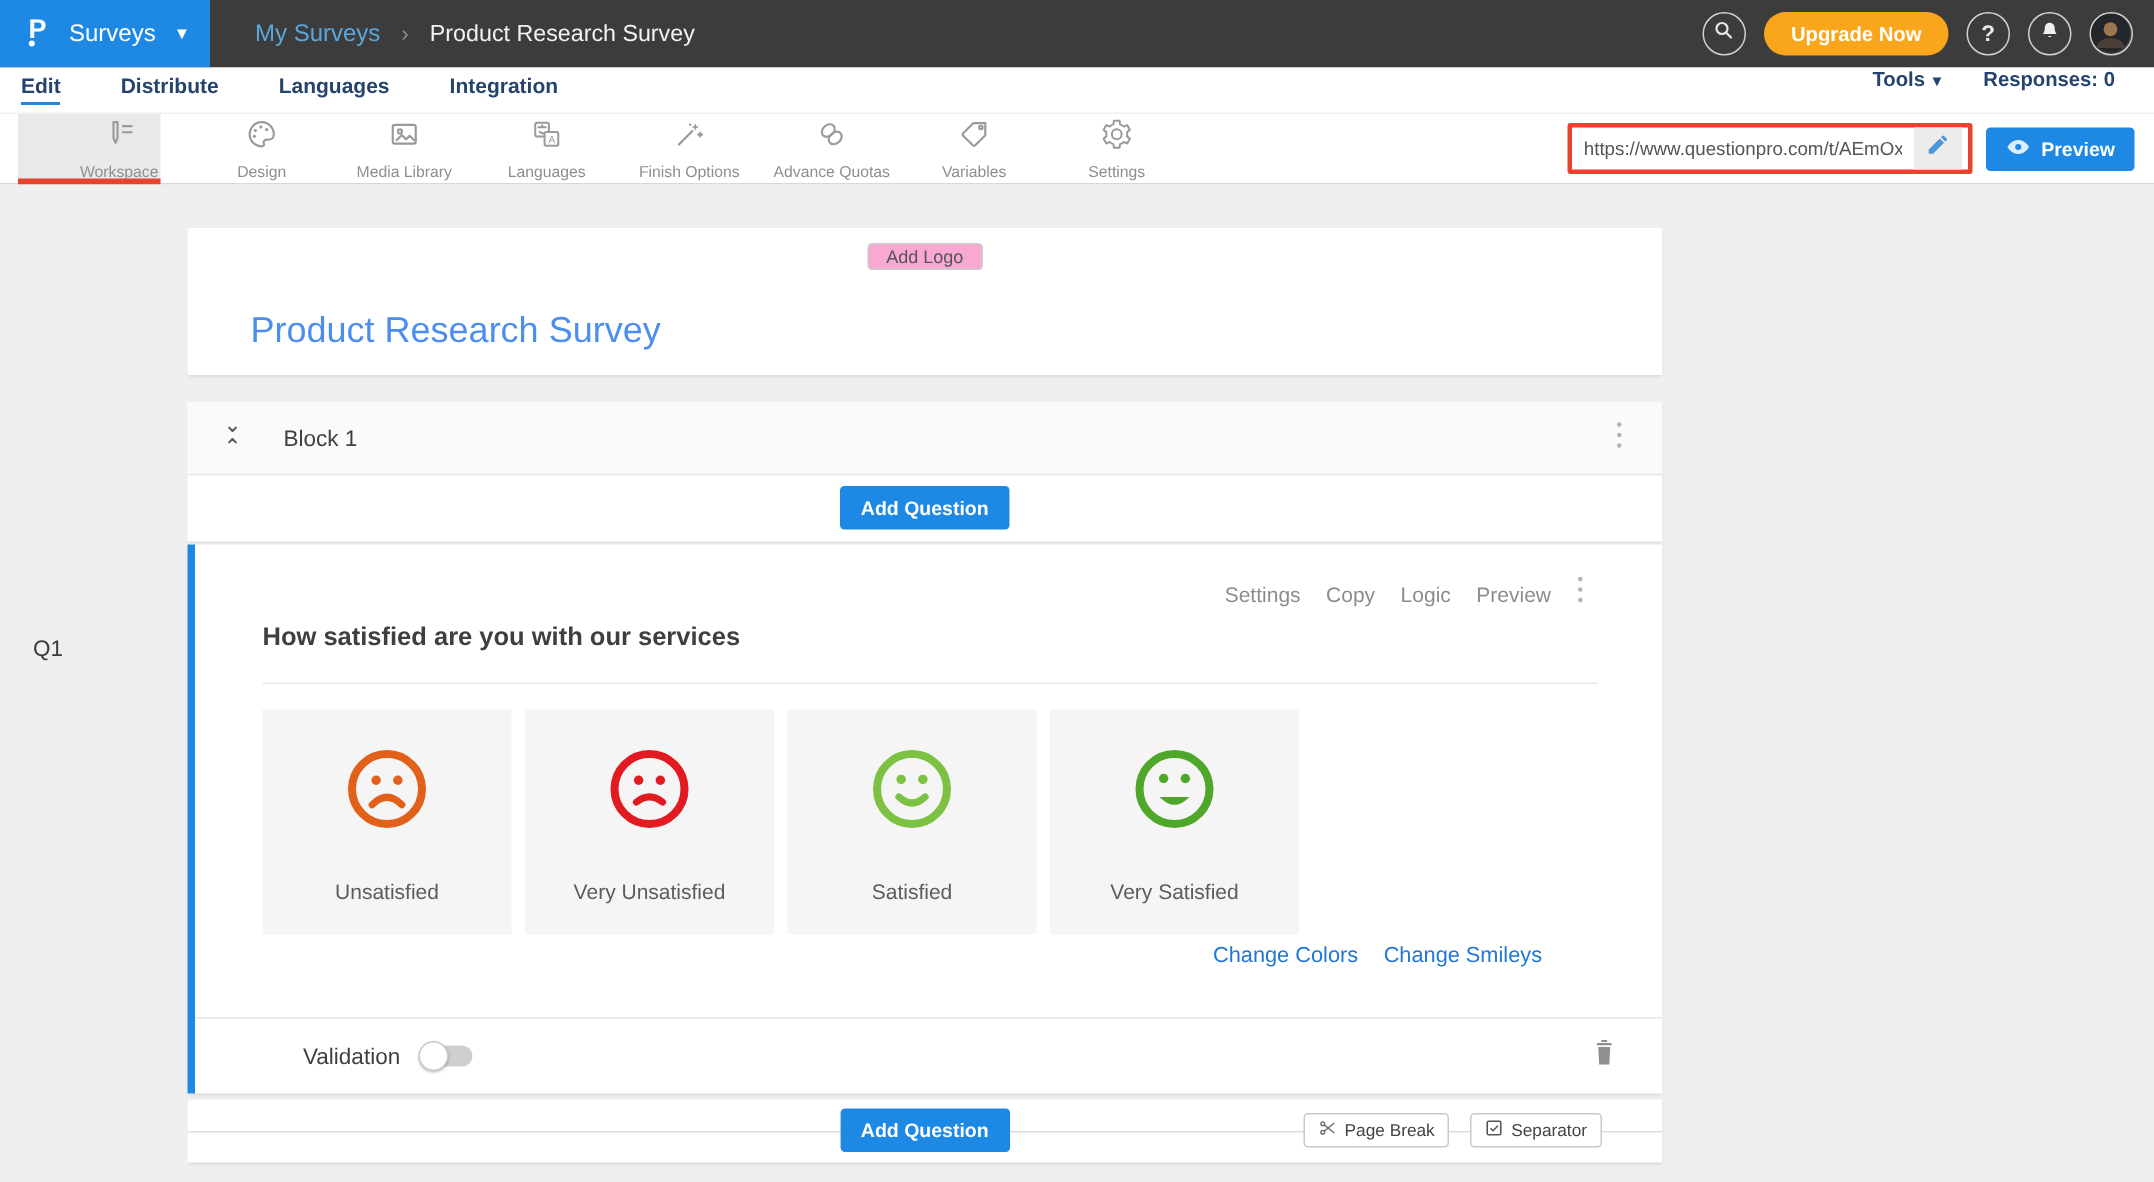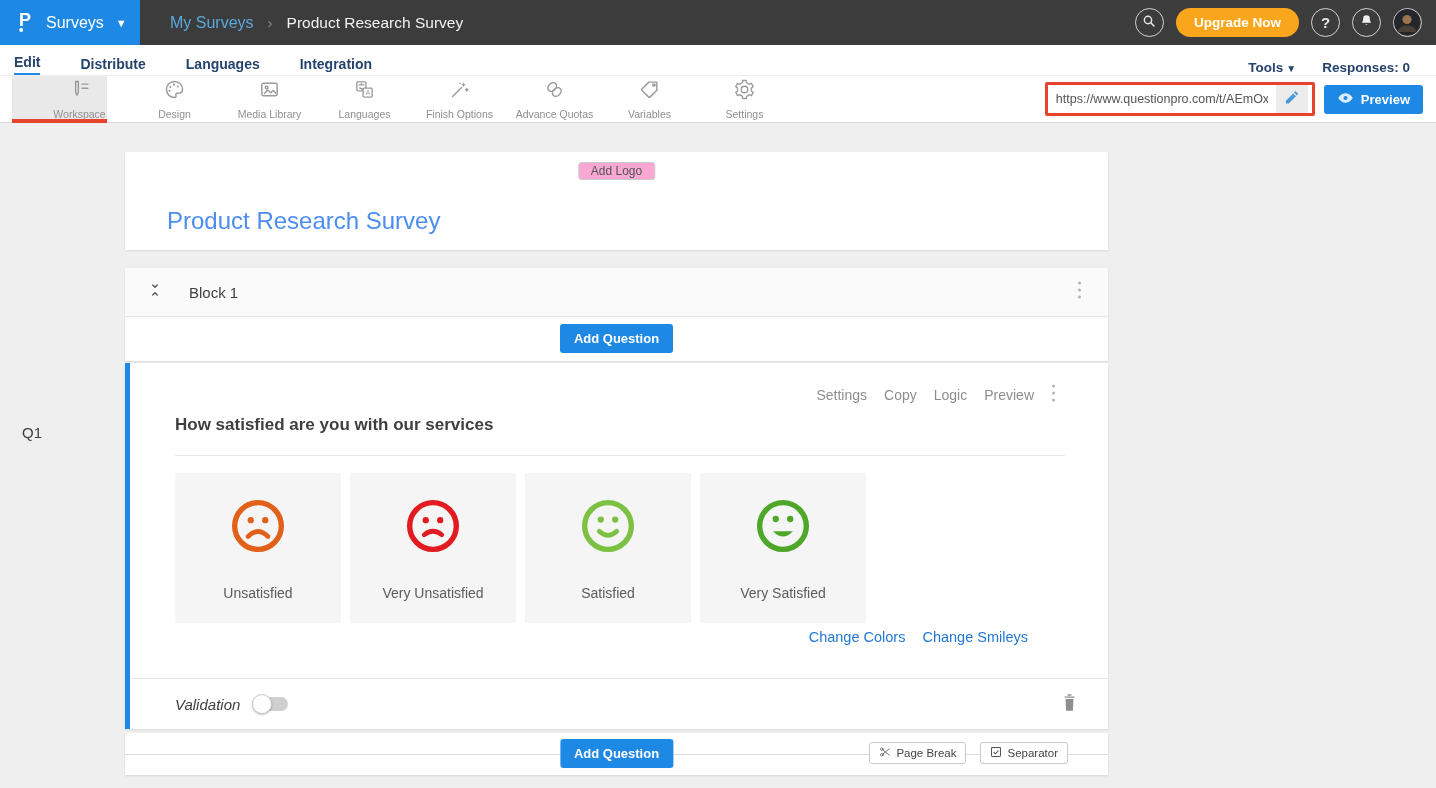--- a/index.html
+++ b/index.html
@@ -16,21 +16,21 @@
   .crumb-parent { color:#5ba7dd; font-size:16px; cursor:pointer; }
   .crumb-chevron { color:#8f8f8f; font-size:15px; }
   .crumb-current { color:#f2f2f2; font-size:15.5px; }
   .topbar-right { margin-left:auto; display:flex; align-items:center; gap:12px; padding-right:14px; }
   .circle-btn { width:29px; height:29px; border-radius:50%; border:1.5px solid #d2d2d2; display:flex; align-items:center; justify-content:center; color:#e9e9e9; cursor:pointer; }
   .help-q { color:#e9e9e9; font-weight:bold; font-size:15px; }
   .upgrade-btn { height:29px; border-radius:15px; background:var(--orange,#f9a61c); color:#fff; font-weight:bold; font-size:13.5px; display:flex; align-items:center; padding:0 18px; cursor:pointer; }
   .avatar { width:29px; height:29px; border-radius:50%; overflow:hidden; border:1.5px solid #d2d2d2; cursor:pointer; }
 
   
-  .tabrow { position:absolute; top:45px; left:0; right:0; height:31px; background:#fff; display:flex; align-items:flex-end; padding:0 14px; border-bottom:1px solid #ededed; }
+  .tabrow { position:absolute; top:45px; left:0; right:0; height:31px; background:#fff; display:flex; align-items:flex-start; padding:0 14px; border-bottom:1px solid #ededed; }
   .tab { color:var(--navy,#26436e); font-size:14px; font-weight:600; margin-right:40px; padding:4px 0 3px; cursor:pointer; }
   .tab.active { border-bottom:2px solid var(--accent,#1e88e5); }
   .tabrow-right { margin-left:auto; display:flex; align-items:center; gap:26px; padding-right:12px; }
   .tools-lbl, .responses-lbl { color:var(--navy,#26436e); font-size:13.5px; font-weight:600; }
   .tools-lbl { cursor:pointer; }
   .tools-caret { font-size:10px; margin-left:3px; }
 
   
   .toolbar { position:absolute; top:76px; left:0; right:0; height:47px; background:#fff; border-bottom:1px solid #d8d8d8; display:flex; align-items:stretch; padding-left:12px; }
   .tool-item { width:95px; display:flex; flex-direction:column; align-items:center; justify-content:center; gap:3px; color:#9a9a9a; position:relative; cursor:pointer;padding-left:40px; }
@@ -62,21 +62,21 @@
   .question-card { top:240px; height:366px; border-left:5px solid var(--accent,#1e88e5); }
   .q-menu { position:absolute; top:20px; right:52px; display:flex; align-items:center; gap:17px; }
   .q-menu .q-menu-item { color:#8d8d8d; font-size:14px; cursor:pointer; }
   .q-title { position:absolute; left:45px; top:52px; width:890px; font-size:17px; color:#3f3f3f; font-weight:600; padding-bottom:20px; border-bottom:1px solid #e8e8e8; }
   .tiles { position:absolute; left:45px; top:110px; display:flex; gap:9px; }
   .tile { width:166px; height:150px; background:#f5f5f5; display:flex; flex-direction:column; align-items:center; cursor:pointer; }
   .tile svg { margin-top:25px; }
   .tile .tile-lbl { margin-top:27px; font-size:14px; color:#5c5c5c; }
   .change-links { position:absolute; top:266px; right:80px; display:flex; gap:17px; }
   .change-links span { color:var(--link-blue,#2277d4); font-size:14.5px; cursor:pointer; }
-  .validation-row { position:absolute; left:0; right:0; bottom:0; height:51px; border-top:1px solid #e6e6e6; display:flex; align-items:center; padding:0 30px 0 45px;font-style:italic; }
+  .validation-row { position:absolute; left:0; right:0; bottom:0; height:51px; border-top:1px solid #e6e6e6; display:flex; align-items:center; padding:0 30px 0 72px; }
   .validation-lbl { font-size:15px; color:#3f3f3f; }
   .toggle { position:relative; width:34px; height:14px; background:#cfcfcf; border-radius:7px; margin-left:14px; cursor:pointer; }
   .toggle .knob { position:absolute; left:-2px; top:-3px; width:20px; height:20px; border-radius:50%; background:#fff; border:1px solid #c9c9c9; box-shadow:0 1px 2px rgba(0,0,0,.25); }
   .trash { margin-left:auto; cursor:pointer; }
 
   .footer-card { top:610px; height:42px; }
   .footer-line { position:absolute; left:0; right:0; top:50%; border-top:1px solid #dcdcdc; }
   .footer-add { position:absolute; left:50%; transform:translateX(-50%); top:6px; }
   .footer-right { position:absolute; right:40px; top:9px; display:flex; gap:14px; }
   .mini-btn { background:#fff; border:1px solid #c9c9c9; border-radius:3px; font-size:11.5px; color:#444; display:flex; align-items:center; gap:5px; padding:3px 9px; cursor:pointer; }

